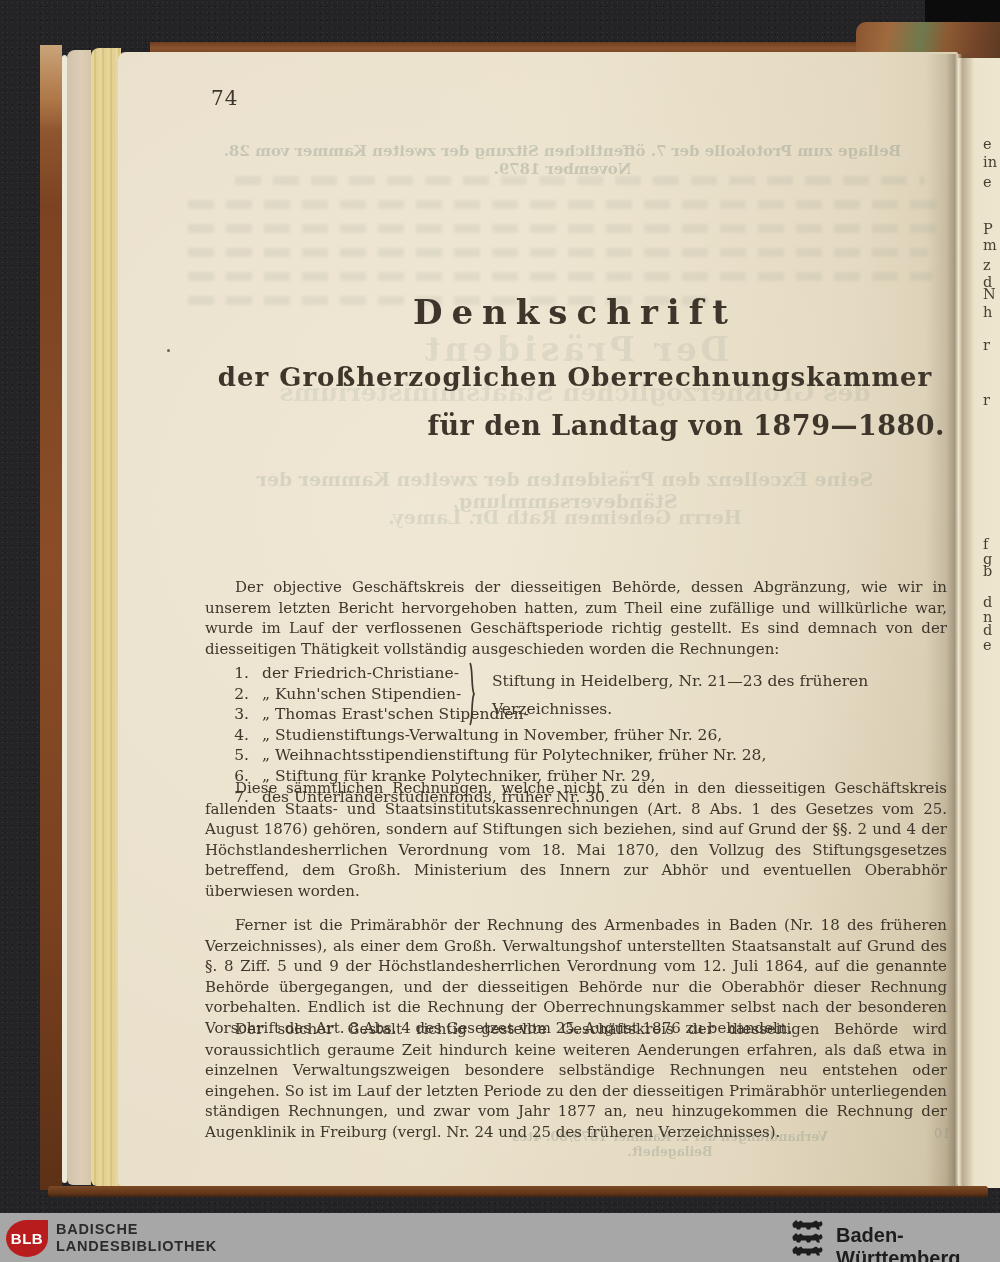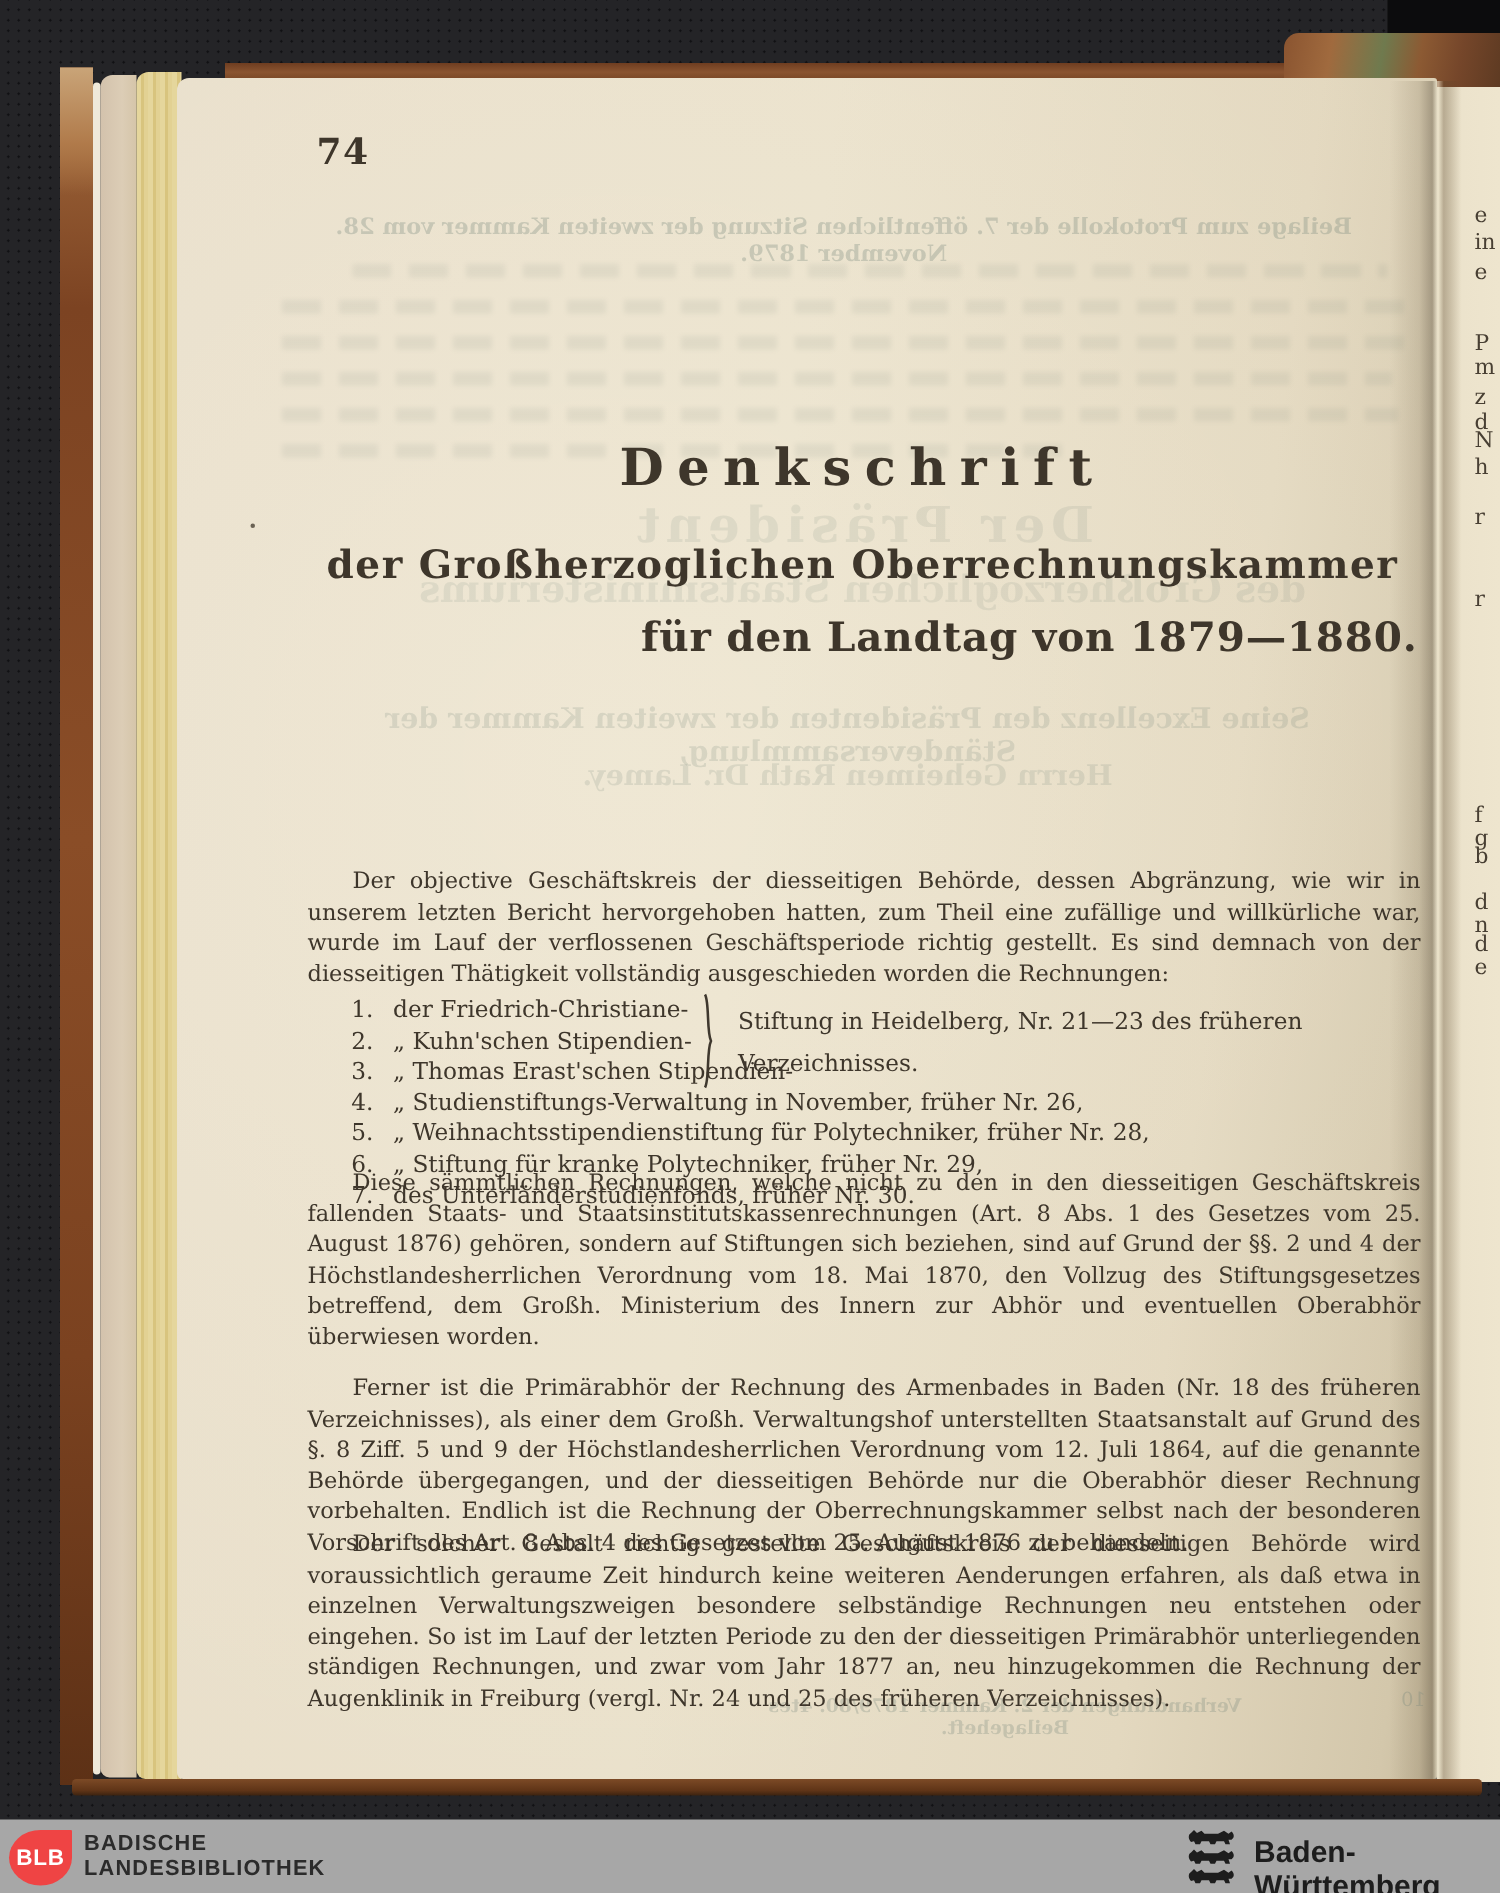--- a/index.html
+++ b/index.html
@@ -34,21 +34,21 @@
       linear-gradient(97deg,#e9dfcb 0%,#eae1cb 45%,#e3d8bf 78%,#d3c7ab 96%,#c8bb9e 100%);}
   .facing-sliver{left:958px;top:58px;width:42px;height:1130px;
     background:linear-gradient(90deg,#d9cdb2,#ece3cc 40%,#eee5ce);}
   .gutter-shade{left:926px;top:54px;width:48px;height:1132px;
     background:linear-gradient(90deg,rgba(92,76,50,0) 0%,rgba(92,76,50,.16) 42%,rgba(58,46,28,.34) 60%,rgba(255,250,228,.55) 68%,rgba(84,66,42,.28) 76%,rgba(92,76,50,0) 100%);}
   .cover-strip-bottom{left:48px;top:1186px;width:940px;height:11px;border-radius:3px;
     background:linear-gradient(180deg,#7c4a26,#5f3417 70%,#3c2310);}
   .dust-speck{left:167px;top:349px;width:3px;height:3px;border-radius:50%;background:#4a4134;opacity:.8;}
   
   .print{color:#3e362b;z-index:3;}
-  .pagenum{left:211px;top:86px;font-size:24px;font-weight:700;letter-spacing:1px;}
+  .pagenum{left:211px;top:86px;font-size:20px;font-weight:400;letter-spacing:1px;}
   .title-1{left:205px;top:292px;width:740px;text-align:center;font-size:34px;font-weight:700;letter-spacing:9px;}
   .title-2{left:205px;top:362px;width:740px;text-align:center;font-size:26px;font-weight:600;letter-spacing:1px;}
   .title-3{left:205px;top:410px;width:740px;text-align:right;font-size:27px;font-weight:800;letter-spacing:.5px;}
   .para{left:205px;width:742px;font-size:15px;line-height:20.6px;text-align:justify;text-indent:30px;}
   .p1{top:533px;} .p2{top:577px;} .p3{top:778px;} .p4{top:915px;} .p5{top:1019px;}
   .list{left:205px;top:663px;width:742px;font-size:15.5px;line-height:20.6px;}
   .list .row{display:flex;}
   .list .num{width:44px;text-align:right;flex:0 0 44px;}
   .list .txt{margin-left:13px;}
   .brace-note{left:492px;top:667px;width:450px;font-size:15.5px;line-height:28px;}
@@ -174,21 +174,21 @@
   <span class="abs edge-letter" style="top:392px">r</span>
   <span class="abs edge-letter" style="top:536px">f</span>
   <span class="abs edge-letter" style="top:551px">g</span>
   <span class="abs edge-letter" style="top:563px">b</span>
   <span class="abs edge-letter" style="top:594px">d</span>
   <span class="abs edge-letter" style="top:609px">n</span>
   <span class="abs edge-letter" style="top:622px">d</span>
   <span class="abs edge-letter" style="top:637px">e</span>
 
   <div class="abs footer-bar">
-    <div class="blb-blob" style="background:#ef4444">
+    <div class="blb-blob" style="background:#b91c1c">
       <span>BLB</span>
     </div>
     <div class="lib-name">
       <div>BADISCHE</div>
       <div>LANDESBIBLIOTHEK</div>
     </div>
     <svg class="coat" width="40" height="38" viewBox="0 0 40 38">
       <g fill="#1d1d1d">
         <path d="M6,9 C4,7 4,4 6,3 L8,1 L10,3 L13,1.5 L15,3.5 L24,3.5 L28,1.5 L31,3.5 L33,2 C35,4 35,6 33,7.5 L31,7.5 L32,10.5 L29,10.5 L28,8.5 L23,8.5 L22,10.5 L19,10.5 L18,8.5 L13,8.5 L12,10.5 L9,10.5 L8,8.5 Z"></path>
         <path transform="translate(0,13)" d="M6,9 C4,7 4,4 6,3 L8,1 L10,3 L13,1.5 L15,3.5 L24,3.5 L28,1.5 L31,3.5 L33,2 C35,4 35,6 33,7.5 L31,7.5 L32,10.5 L29,10.5 L28,8.5 L23,8.5 L22,10.5 L19,10.5 L18,8.5 L13,8.5 L12,10.5 L9,10.5 L8,8.5 Z"></path>

